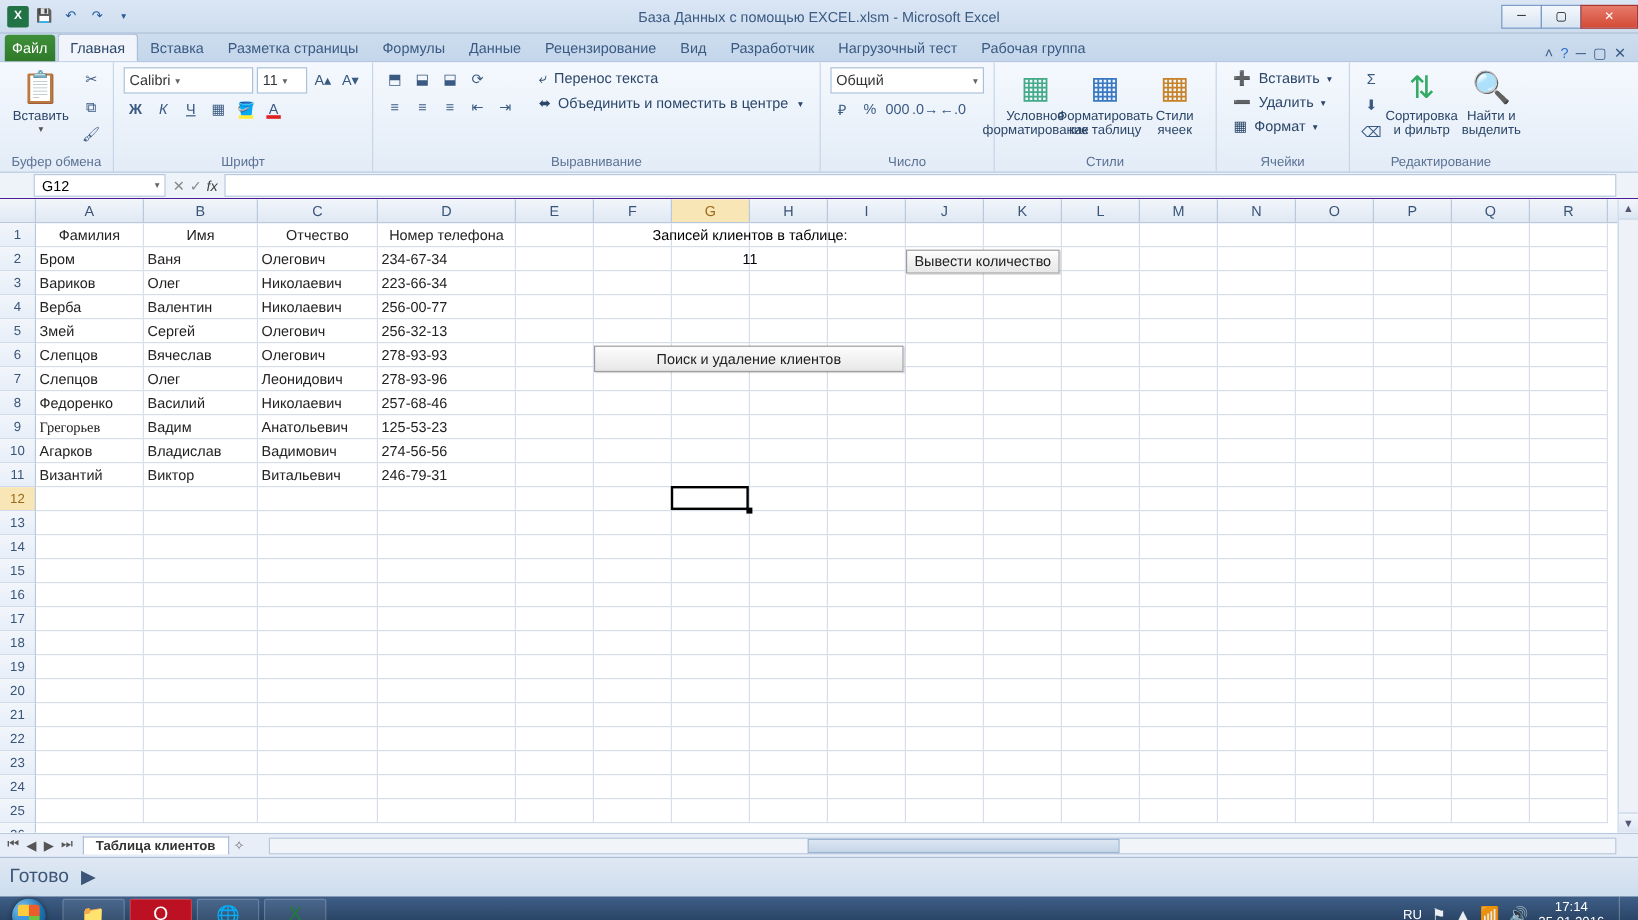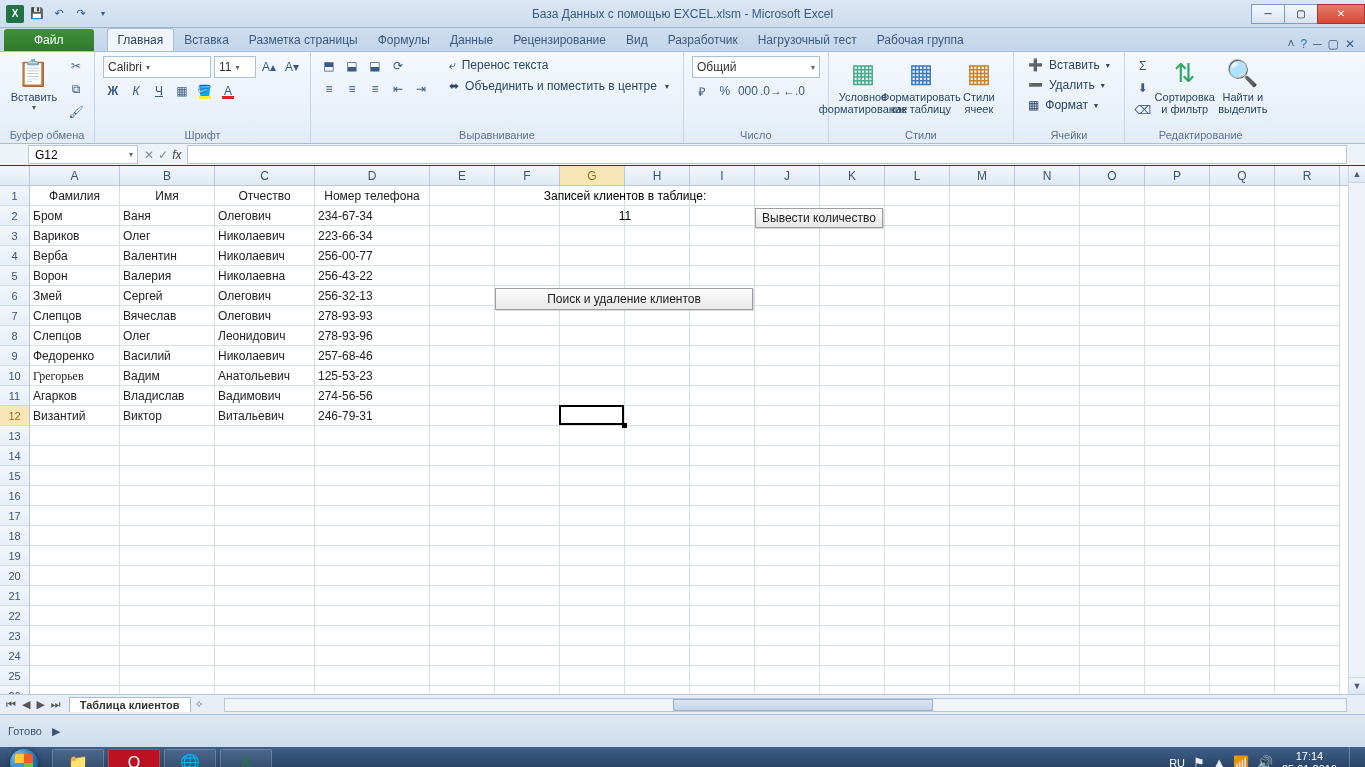--- a/index.html
+++ b/index.html
@@ -10,21 +10,21 @@
 .titlebar .qat { display:flex; gap:4px; padding-left:6px; align-items:center; }
 .titlebar .qat .xl { width:18px; height:18px; background:#217346; color:#fff; font-size:10px; font-weight:bold; display:flex; align-items:center; justify-content:center; border-radius:2px; }
 .titlebar .qat .ico { width:18px; height:18px; display:flex; align-items:center; justify-content:center; color:#235a9c; font-size:11px; cursor:pointer; }
 .titlebar .title-text { position:absolute; left:50%; transform:translateX(-50%); color:#3b5a82; font-size:12px; }
 .titlebar .win-ctrl { margin-left:auto; display:flex; }
 .titlebar .win-ctrl .btn { width:34px; height:20px; border:1px solid #7a9cc6; background:linear-gradient(#f4f8fd,#d7e4f2); display:flex; align-items:center; justify-content:center; font-size:10px; cursor:pointer; margin-left:-1px; }
 .titlebar .win-ctrl .btn.close { background:linear-gradient(#e67a6a,#d44a36); color:#fff; border-color:#a33; width:48px; }
 
 
 .ribbon-tabs { height:24px; background:linear-gradient(#cdddee,#c4d6eb); display:flex; align-items:flex-end; padding-left:4px; border-bottom:1px solid #a7bdd8; }
-.ribbon-tabs .file-tab { background:linear-gradient(#3f8f3a,#2f7a2a); color:#fff; padding:4px 30px; font-size:12px; border-radius:3px 3px 0 0; margin-right:13px; cursor:pointer; }
+.ribbon-tabs .file-tab { background:linear-gradient(#3f8f3a,#2f7a2a); color:#fff; padding:4px 6px; font-size:12px; border-radius:3px 3px 0 0; margin-right:2px; cursor:pointer; }
 .ribbon-tabs .tab { padding:4px 10px; color:#3b5a82; font-size:12px; cursor:pointer; }
 .ribbon-tabs .tab.active { background:#f1f5fb; border:1px solid #a7bdd8; border-bottom:none; border-radius:3px 3px 0 0; color:#2b4668; }
 .ribbon-tabs .right-ico { margin-left:auto; display:flex; gap:6px; padding-right:10px; color:#3b5a82; }
 .ribbon-tabs .right-ico span { cursor:pointer; font-size:12px; }
 
 
 .ribbon { height:92px; background:linear-gradient(#f5f9fe,#e3ecf7); border-bottom:1px solid #a7bdd8; display:flex; }
 .group { border-right:1px solid #c6d5e8; padding:4px 8px 2px; display:flex; flex-direction:column; justify-content:space-between; }
 .group-body { display:flex; gap:6px; align-items:flex-start; }
 .group-label { text-align:center; font-size:11px; color:#5b7294; padding-top:2px; position:relative; }
@@ -70,21 +70,21 @@
 
 .sheet-bar { height:20px; background:#e8eef7; border-top:1px solid #b8c9de; display:flex; align-items:center; font-size:11px; }
 .sheet-nav { display:flex; gap:2px; padding:0 4px; color:#555; }
 .sheet-nav span { cursor:pointer; padding:0 2px; }
 .sheet-tab { background:#fff; border:1px solid #a7bdd8; border-bottom:none; padding:1px 10px; font-weight:bold; color:#333; margin-left:2px; cursor:pointer; }
 .sheet-add { margin-left:4px; color:#777; cursor:pointer; }
 .hscroll { flex:1; margin:0 18px 0 20px; height:14px; border:1px solid #b8c9de; background:#f1f4f9; position:relative; }
 .hscroll .thumb { position:absolute; left:40%; width:260px; top:0; bottom:0; background:linear-gradient(#dce6f2,#c4d4e8); border:1px solid #9db4d1; }
 
 
-.status { height:22px; background:linear-gradient(#dfe8f3,#cdddee); border-top:1px solid #a7bdd8; display:flex; align-items:center; font-size:11px; color:#3a5578; padding:16px 8px; }
+.status { height:22px; background:linear-gradient(#dfe8f3,#cdddee); border-top:1px solid #a7bdd8; display:flex; align-items:center; font-size:16px; color:#3a5578; padding:16px 8px; }
 .status .right { margin-left:auto; display:flex; align-items:center; gap:8px; }
 .views span { width:18px; height:14px; border:1px solid #9db4d1; display:inline-block; margin-left:-1px; background:#eef3fa; cursor:pointer;}
 .views span.active { background:#f8e6b7; border-color:#d4a836; }
 .zoom-slider { width:110px; height:4px; background:#bccadd; position:relative; margin:0 6px; }
 .zoom-slider .thumb { position:absolute; left:50%; top:-4px; width:8px; height:12px; background:#eef3fa; border:1px solid #8aa3c2; transform:translateX(-50%);}
 .zoom-btn { cursor:pointer; font-weight:bold; color:#3a5578; padding:0 4px;}
 
 
 .taskbar { height:31px; background:linear-gradient(#3f5f88,#2b4668 60%,#20344d); display:flex; align-items:center; color:#fff; font-size:11px; }
 .start-orb { width:48px; height:31px; display:flex; align-items:center; justify-content:center; cursor:pointer; }
@@ -442,40 +442,20 @@
           <div class="cell" style="width: 65px;"></div>
           <div class="cell" style="width: 65px;"></div>
           <div class="cell" style="width: 65px;"></div>
           <div class="cell" style="width: 65px;"></div>
           <div class="cell" style="width: 65px;"></div>
           <div class="cell" style="width: 65px;"></div>
           <div class="cell" style="width: 65px;"></div>
           <div class="cell" style="width: 65px;"></div>
         </div>
         <div class="cell-row">
-          <div class="cell" style="width: 90px;">Ворон</div>
-          <div class="cell" style="width: 95px;">Валерия</div>
-          <div class="cell" style="width: 100px;">Николаевна</div>
-          <div class="cell" style="width: 115px;">256-43-22</div>
-          <div class="cell" style="width: 65px;"></div>
-          <div class="cell" style="width: 65px;"></div>
-          <div class="cell" style="width: 65px;"></div>
-          <div class="cell" style="width: 65px;"></div>
-          <div class="cell" style="width: 65px;"></div>
-          <div class="cell" style="width: 65px;"></div>
-          <div class="cell" style="width: 65px;"></div>
-          <div class="cell" style="width: 65px;"></div>
-          <div class="cell" style="width: 65px;"></div>
-          <div class="cell" style="width: 65px;"></div>
-          <div class="cell" style="width: 65px;"></div>
-          <div class="cell" style="width: 65px;"></div>
-          <div class="cell" style="width: 65px;"></div>
-          <div class="cell" style="width: 65px;"></div>
-        </div>
-        <div class="cell-row">
           <div class="cell" style="width: 90px;">Змей</div>
           <div class="cell" style="width: 95px;">Сергей</div>
           <div class="cell" style="width: 100px;">Олегович</div>
           <div class="cell" style="width: 115px;">256-32-13</div>
           <div class="cell" style="width: 65px;"></div>
           <div class="cell" style="width: 65px;"></div>
           <div class="cell" style="width: 65px;"></div>
           <div class="cell" style="width: 65px;"></div>
           <div class="cell" style="width: 65px;"></div>
           <div class="cell" style="width: 65px;"></div>

